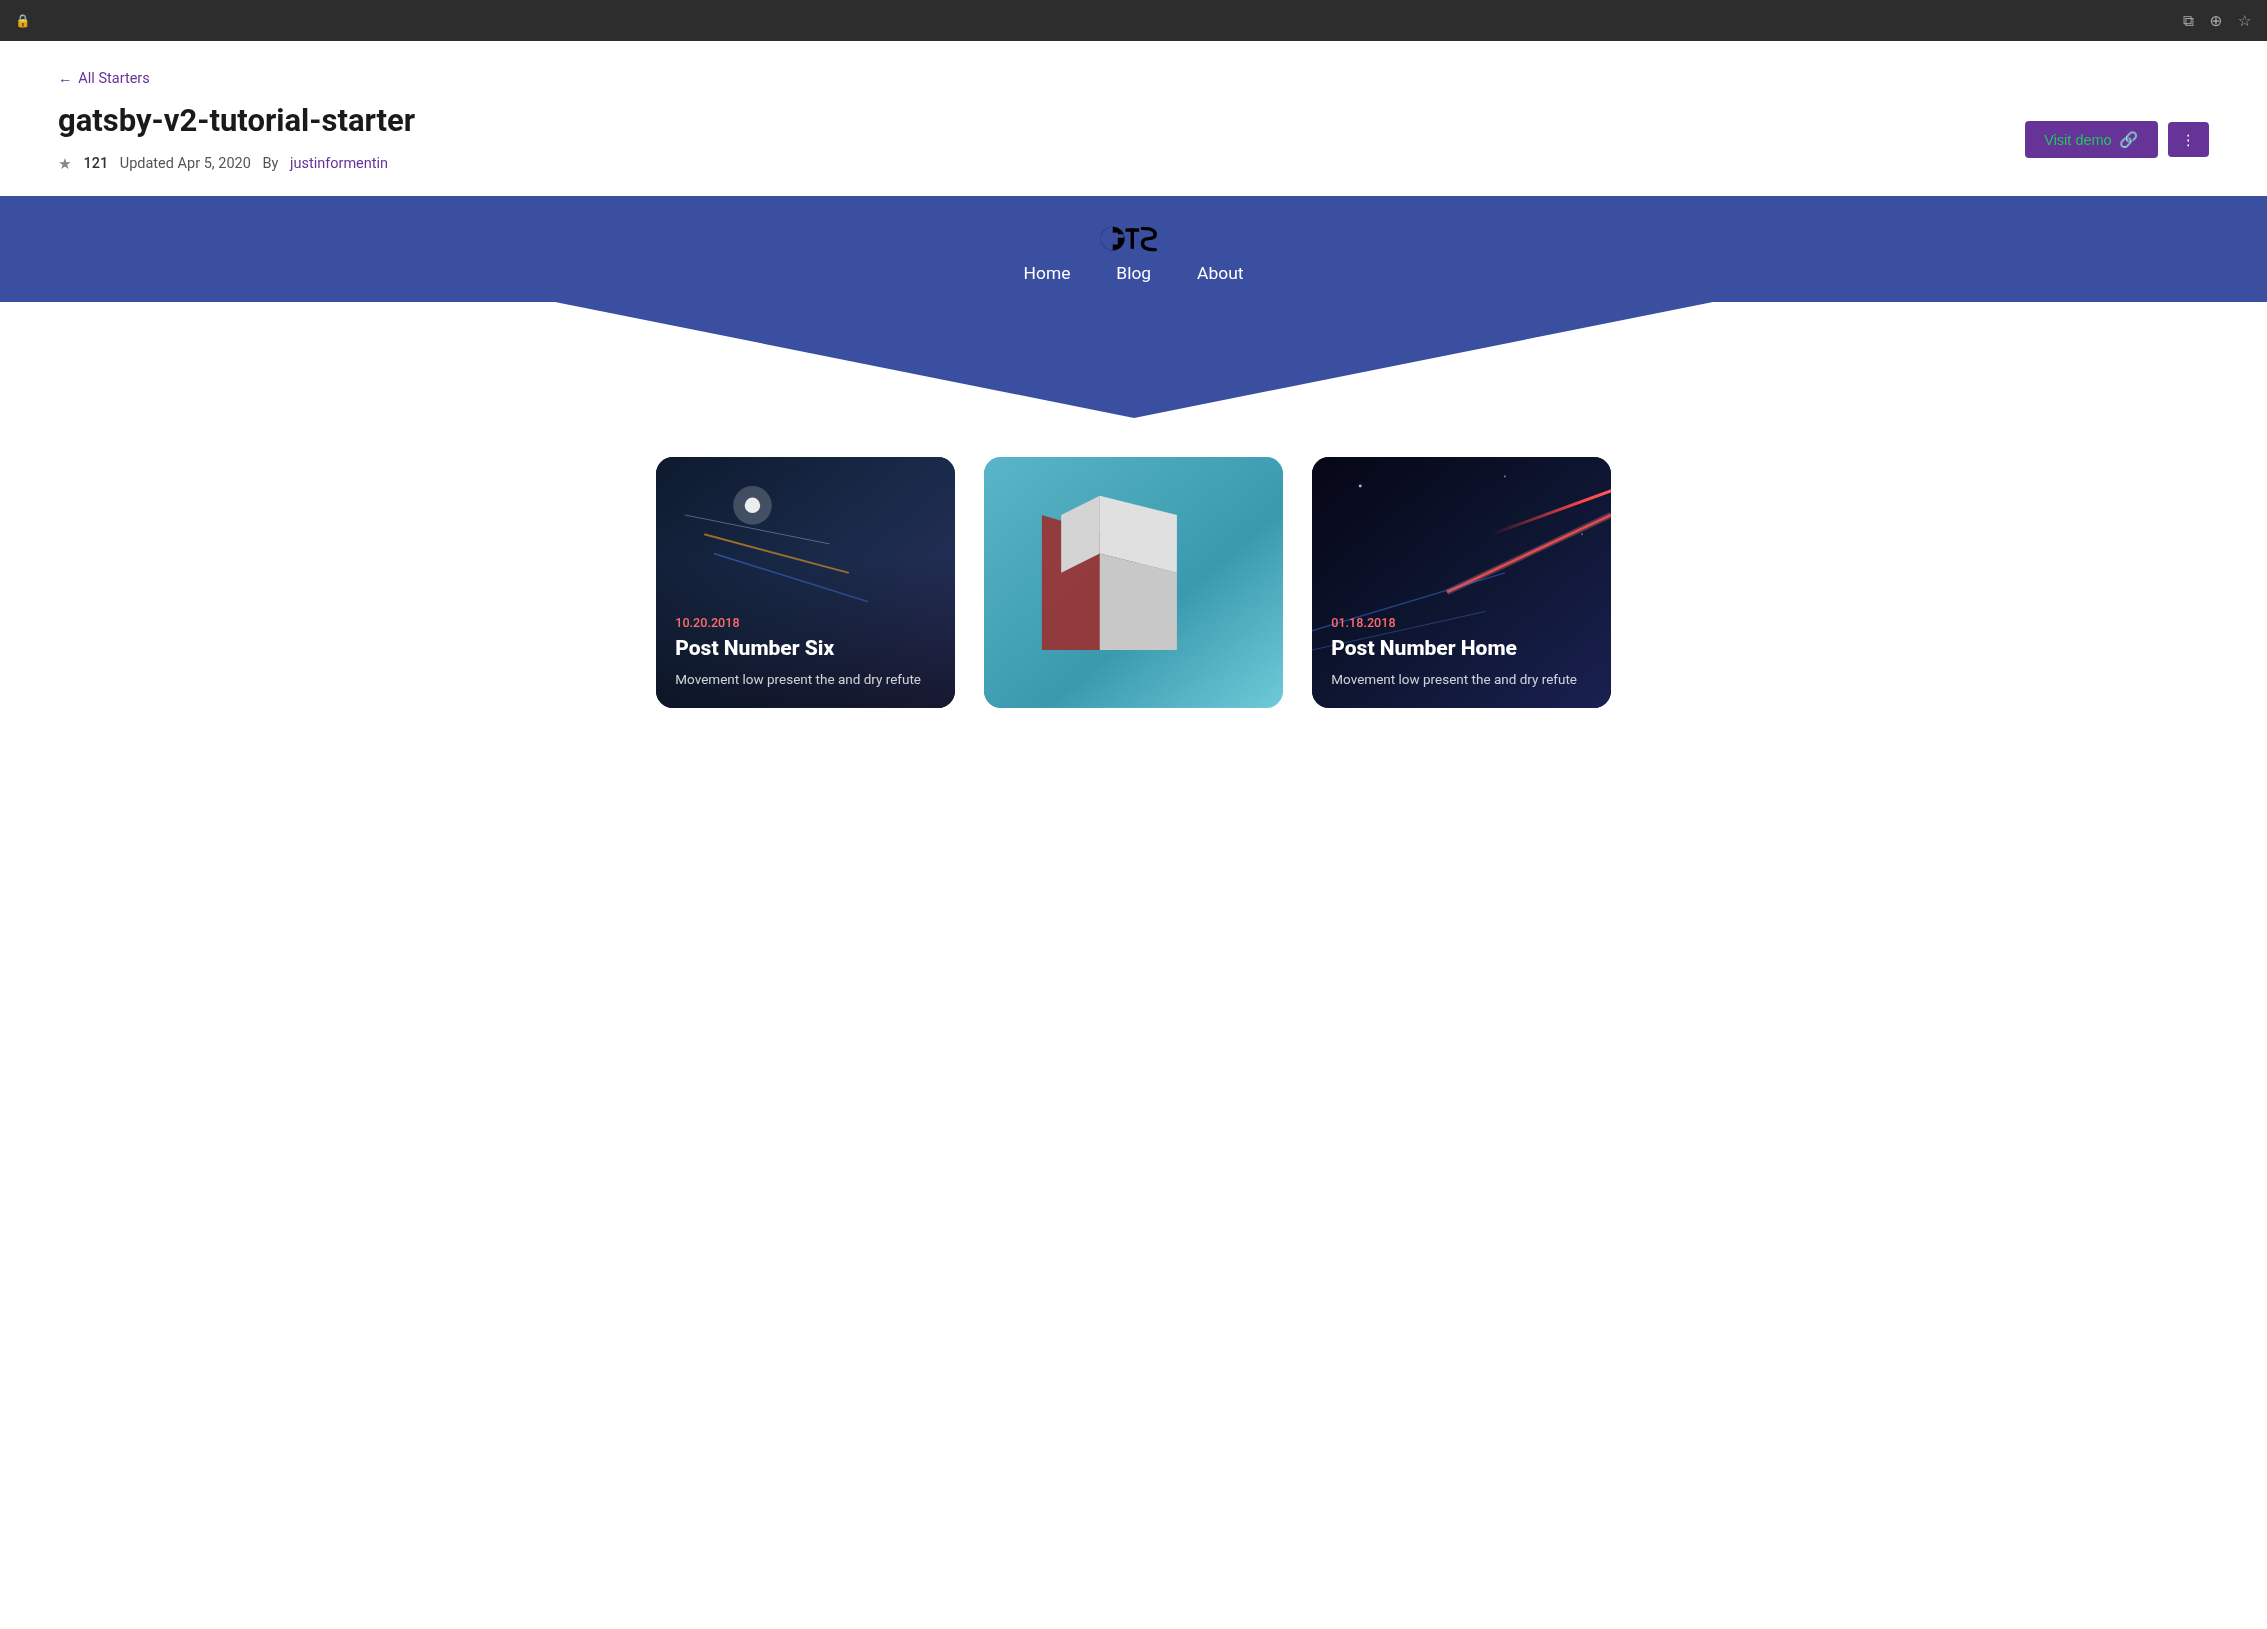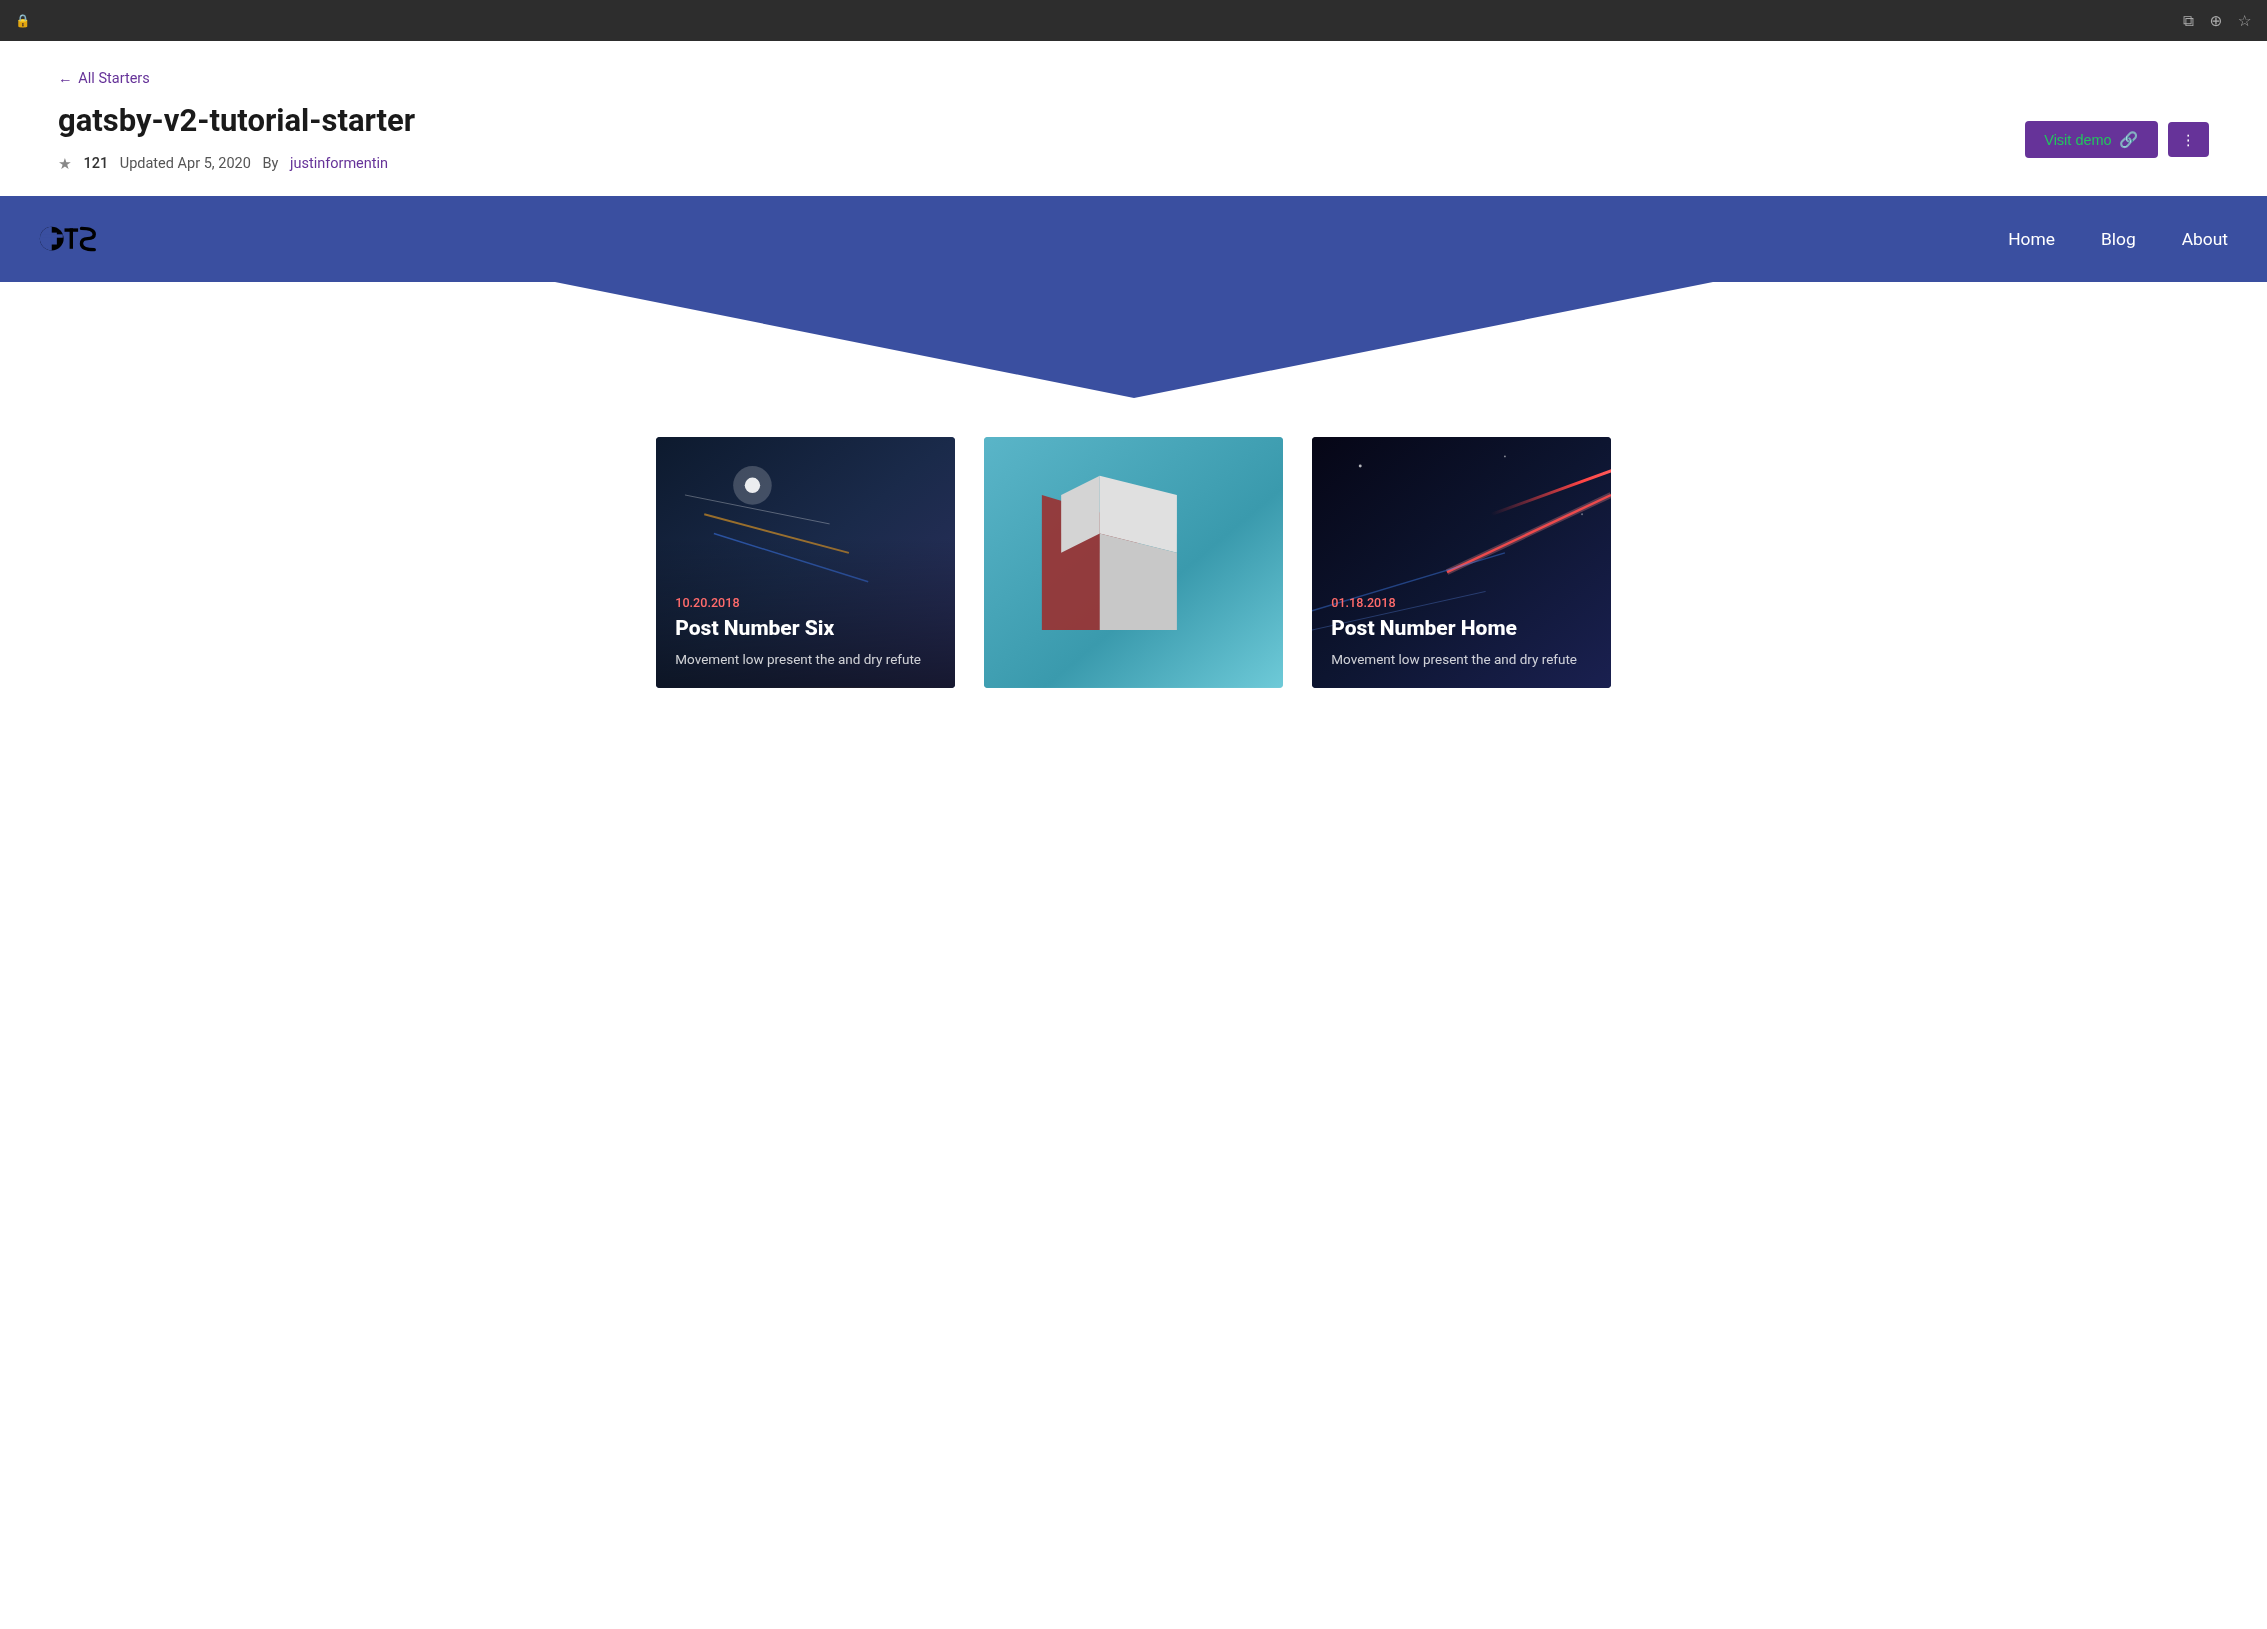--- a/index.html
+++ b/index.html
@@ -103,20 +103,21 @@
     .demo-header {
       background: #3a4fa0;
       padding: 0;
       position: relative;
     }
     .demo-nav {
       display: flex;
       align-items: center;
       justify-content: space-between;
       padding: 19.3px 39px;
+      flex-direction: column;
     }
     .demo-logo {
       display: flex;
       align-items: center;
     }
     .logo-svg { width: 68px; height: 48px; }
     .demo-nav-links {
       display: flex;
       gap: 46px;
     }
@@ -161,21 +162,21 @@
 
     
     .cards-section {
       padding: 39px 58px 0;
       display: flex;
       gap: 29px;
       justify-content: center;
     }
     .card {
       width: 299px;
-      border-radius: 4px;
+      border-radius: 17px;
       overflow: hidden;
       flex-shrink: 0;
     }
     .card-image {
       width: 100%;
       height: 251px;
       position: relative;
       overflow: hidden;
     }
     

